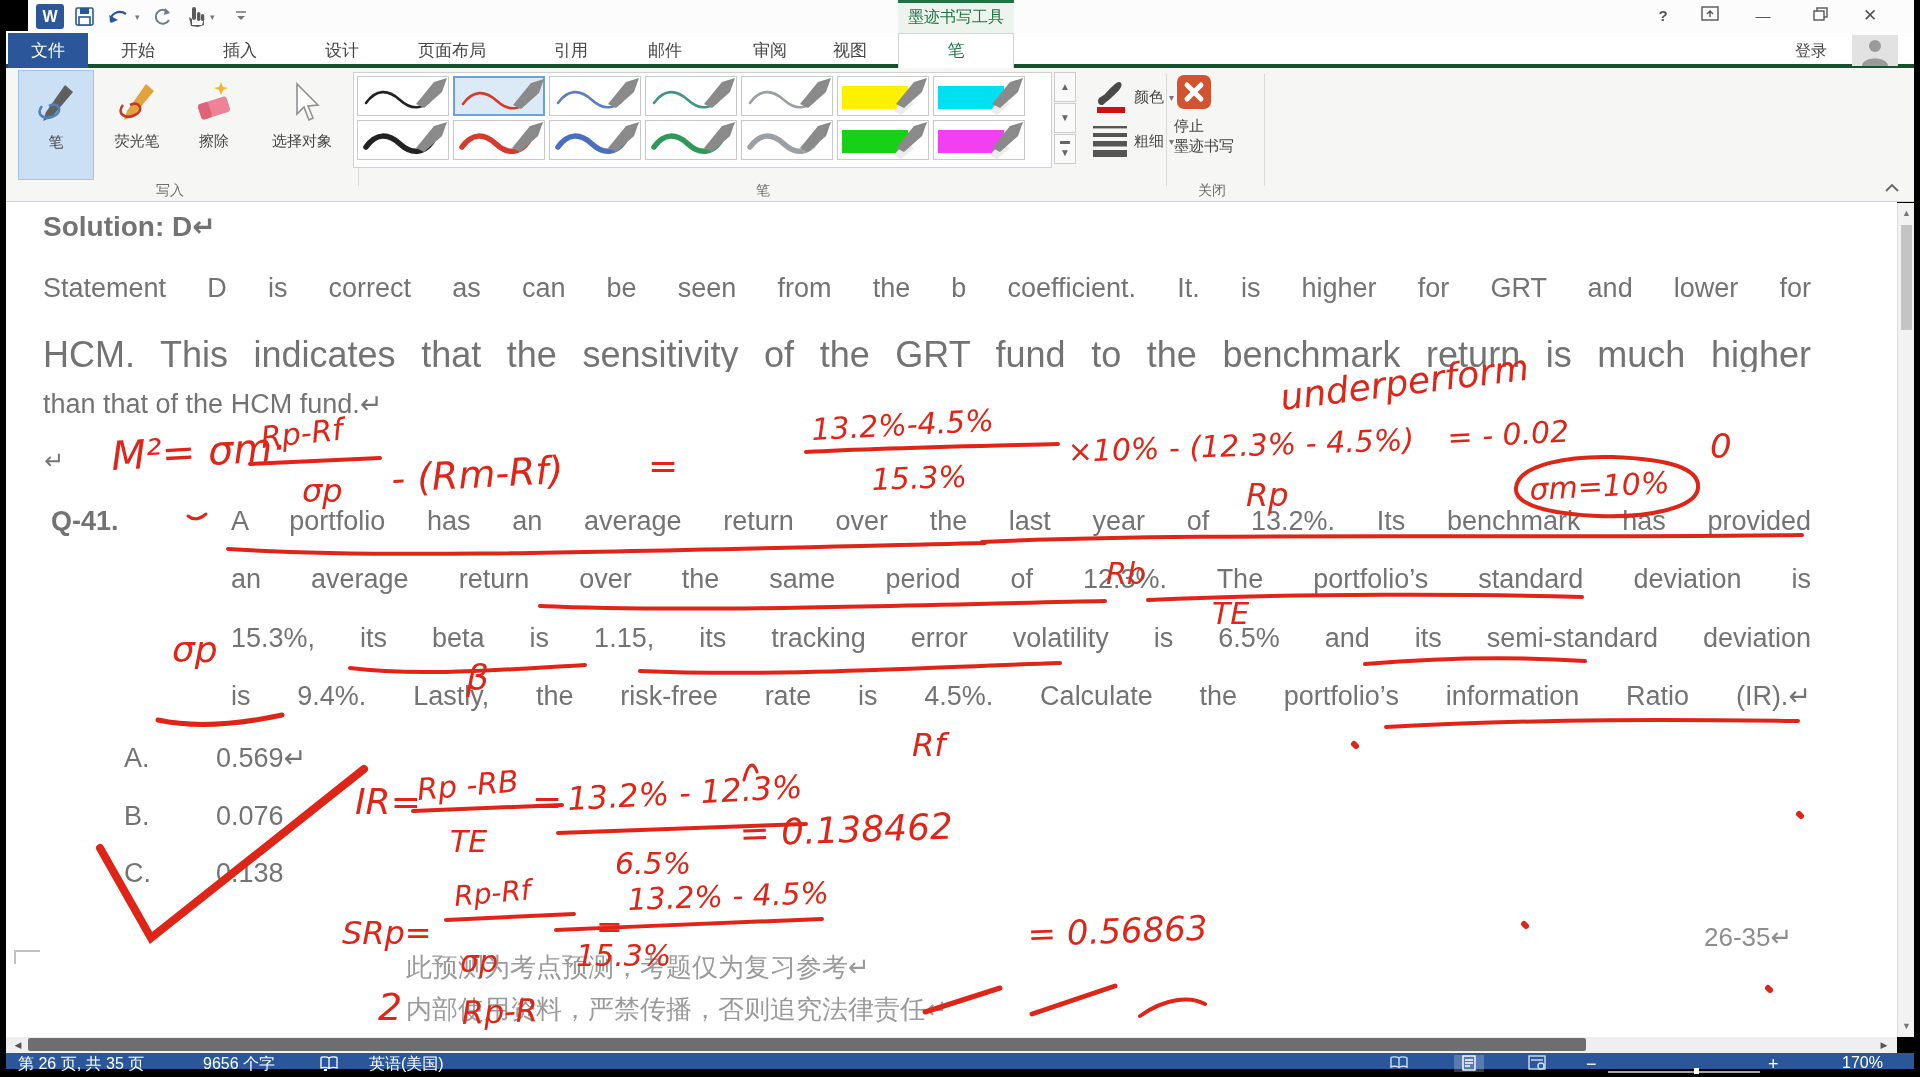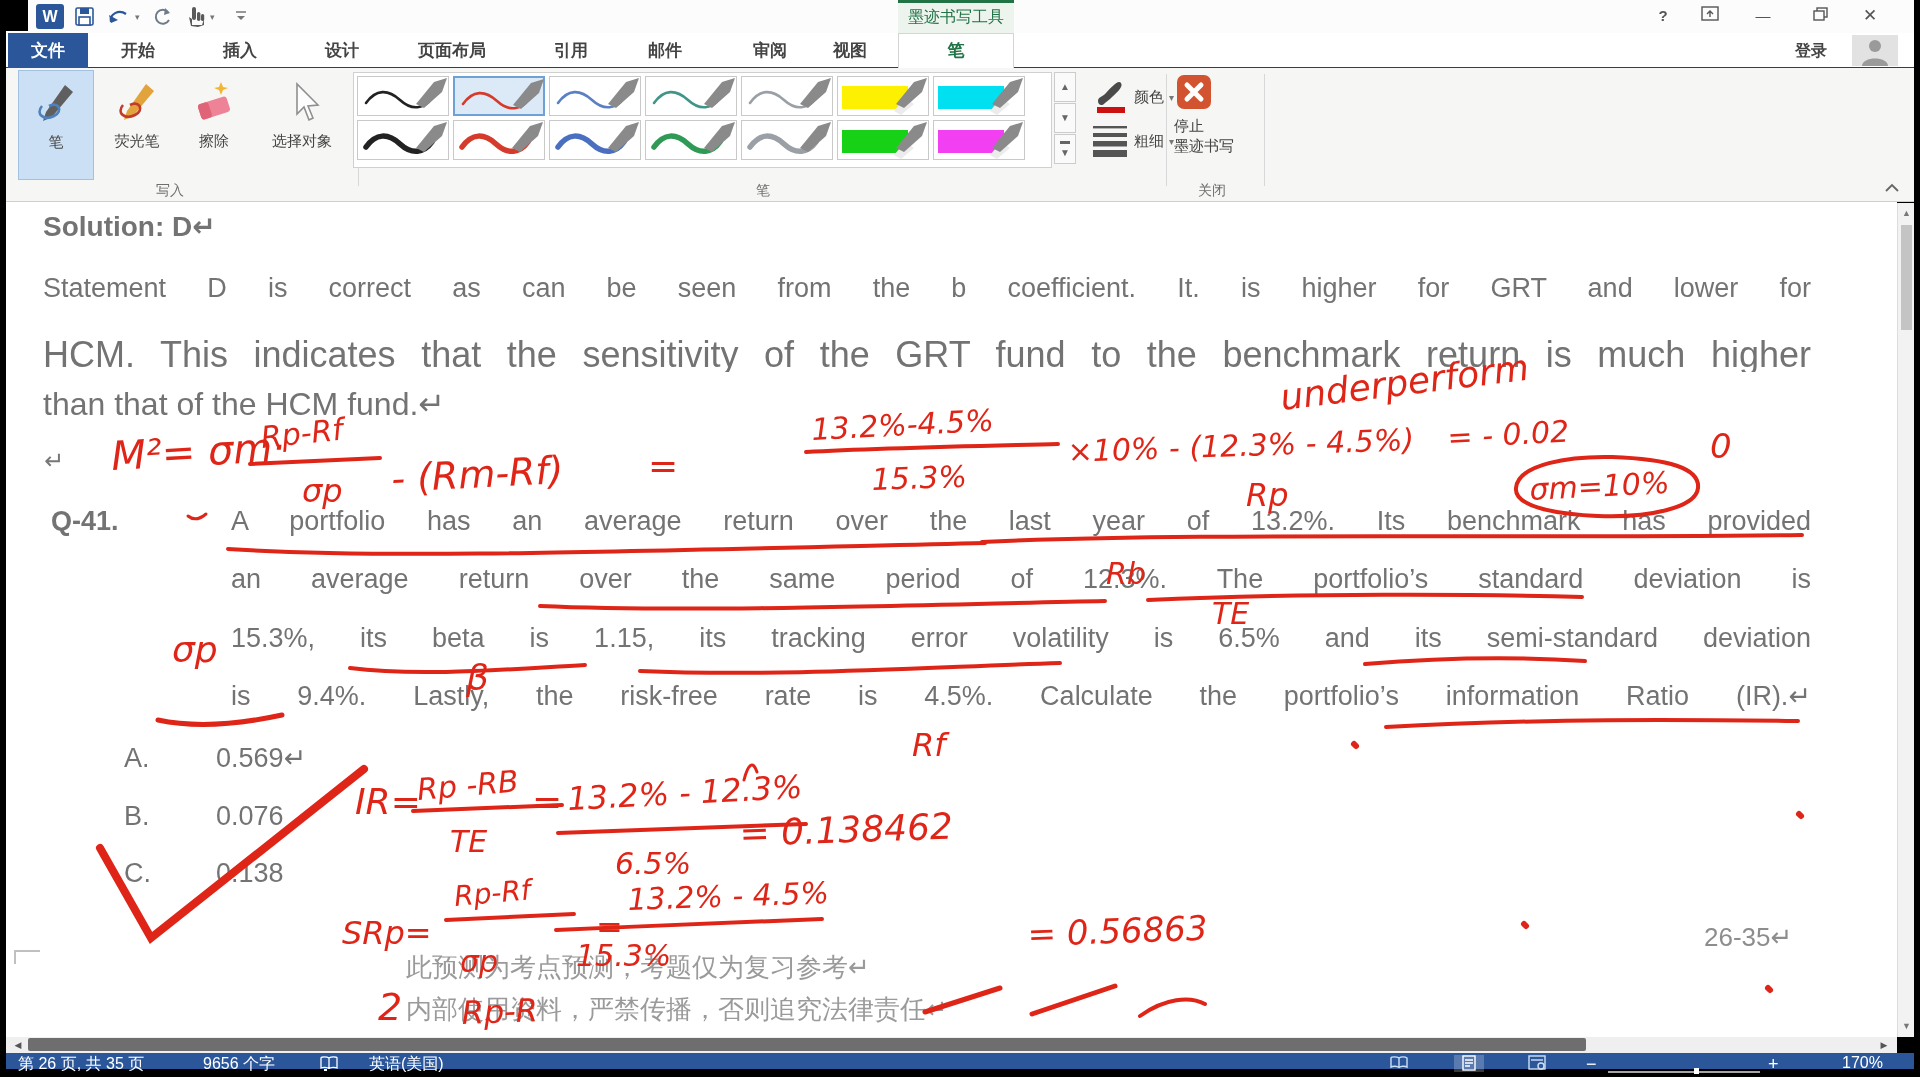--- a/index.html
+++ b/index.html
@@ -8,21 +8,21 @@
   .abs{position:absolute;}
   
   #titlebar{left:6px;top:0;width:1908px;height:33px;background:#fcfcfc;}
   .qa-ico{position:absolute;top:4px;}
   #title-text{position:absolute;left:325px;top:7px;font-size:17px;color:#4a4a4a;white-space:nowrap;}
   #ctx-group{position:absolute;left:892px;top:0;width:116px;height:33px;background:#edf3ed;
              border-top:3px solid #217346;box-sizing:border-box;text-align:center;
              font-size:16px;color:#217346;line-height:28px;}
   .winctl{position:absolute;top:5px;width:26px;height:22px;text-align:center;color:#555;font-size:15px;line-height:22px;}
   
-  #tabrow{left:6px;top:33px;width:1908px;height:35px;background:#ffffff;border-bottom:1px solid #14532d;box-sizing:border-box;font-weight:bold;}
+  #tabrow{left:6px;top:33px;width:1908px;height:35px;background:#ffffff;border-bottom:4px solid #14532d;box-sizing:border-box;}
   #tab-file{position:absolute;left:2px;top:0;width:80px;height:35px;background:#2b579a;color:#fff;
             text-align:center;line-height:35px;font-size:17px;}
   .tab{position:absolute;top:0;height:35px;line-height:35px;font-size:17px;color:#444;}
   #tab-pen{position:absolute;left:892px;top:0;width:116px;height:35px;background:#fff;
            border:1px solid #d5d5d5;border-bottom:none;box-sizing:border-box;color:#217346;
            text-align:center;line-height:33px;font-size:17px;}
   #signin{position:absolute;left:1789px;top:0;height:35px;line-height:35px;font-size:16px;color:#444;}
   #avatar{position:absolute;left:1846px;top:2px;width:46px;height:31px;background:#e7e7e7;}
   
   #ribbon{left:6px;top:68px;width:1908px;height:134px;background:#f6f6f4;border-bottom:1px solid #cfcfcf;box-sizing:border-box;}
@@ -313,21 +313,21 @@
           <polyline points="2,9 8,3 14,9" fill="none" stroke="#666" stroke-width="1.8"></polyline>
         </svg>
     </div>
   </div>
 
   <div id="doc" class="abs">
     <div id="doc-lines">
         <div class="dline" style="left: 37px; top: 8px; font-size: 28px; font-weight: bold;">Solution: D↵</div>
         <div class="dline j" style="left: 37px; top: 69px; width: 1768px; font-size: 27px;">Statement D is correct as can be seen from the b coefficient. It. is higher for GRT and lower for</div>
         <div class="dline j" style="left: 37px; top: 136px; width: 1768px; font-size: 36px;">HCM. This indicates that the sensitivity of the GRT fund to the benchmark return is much higher</div>
-        <div class="dline" style="left: 37px; top: 185px; font-size: 32px;">than that of the HCM fund.↵</div>
+        <div class="dline" style="left: 37px; top: 185px; font-size: 27px;">than that of the HCM fund.↵</div>
         <div class="dline" style="left: 38px; top: 242px; font-size: 24px; color: rgb(119, 119, 119);">↵</div>
         <div class="dline" style="left: 45px; top: 302px; font-size: 27px; font-weight: bold;">Q-41.</div>
         <div class="dline j" style="left: 225px; top: 302px; width: 1580px; font-size: 27px;">A portfolio has an average return over the last year of 13.2%. Its benchmark has provided</div>
         <div class="dline j" style="left: 225px; top: 360px; width: 1580px; font-size: 27px;">an average return over the same period of 12.3%. The portfolio’s standard deviation is</div>
         <div class="dline j" style="left: 225px; top: 419px; width: 1580px; font-size: 27px;">15.3%, its beta is 1.15, its tracking error volatility is 6.5% and its semi-standard deviation</div>
         <div class="dline j" style="left: 225px; top: 477px; width: 1580px; font-size: 27px;">is 9.4%. Lastly, the risk-free rate is 4.5%. Calculate the portfolio’s information Ratio (IR).↵</div>
         <div class="dline" style="left: 118px; top: 539px; font-size: 27px;">A.</div>
         <div class="dline" style="left: 210px; top: 539px; font-size: 27px;">0.569↵</div>
         <div class="dline" style="left: 118px; top: 597px; font-size: 27px;">B.</div>
         <div class="dline" style="left: 210px; top: 597px; font-size: 27px;">0.076</div>

